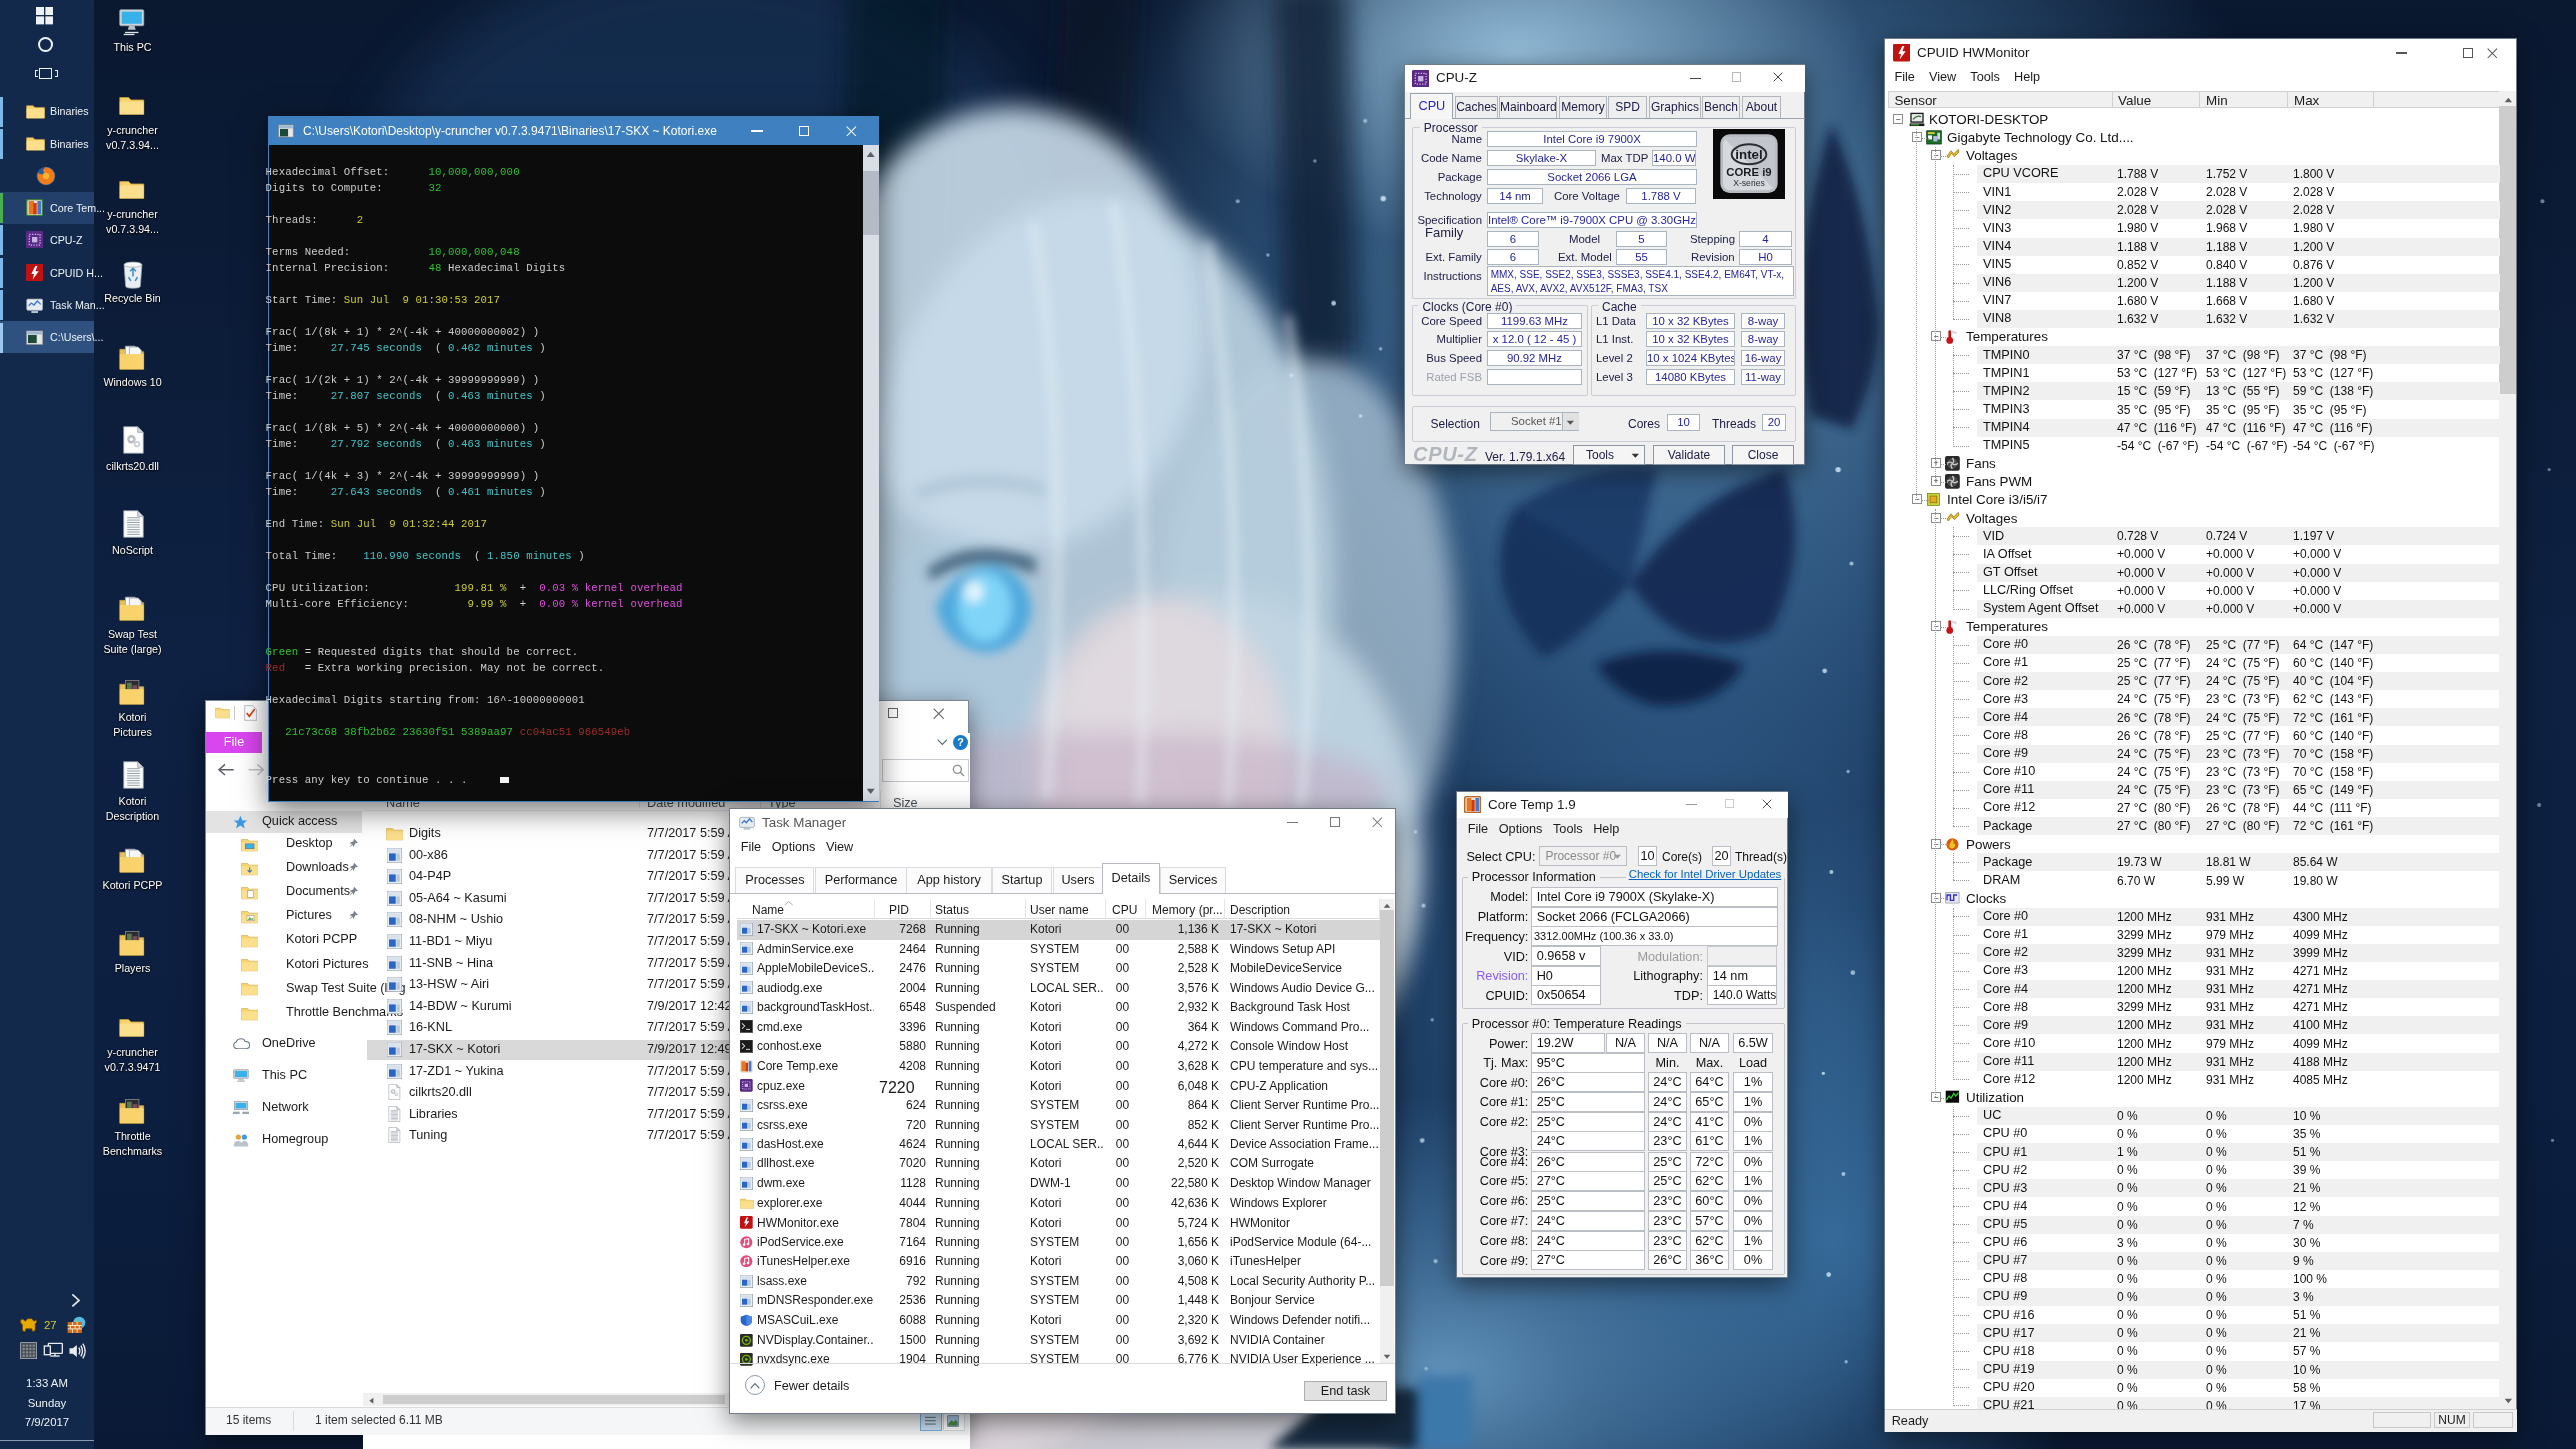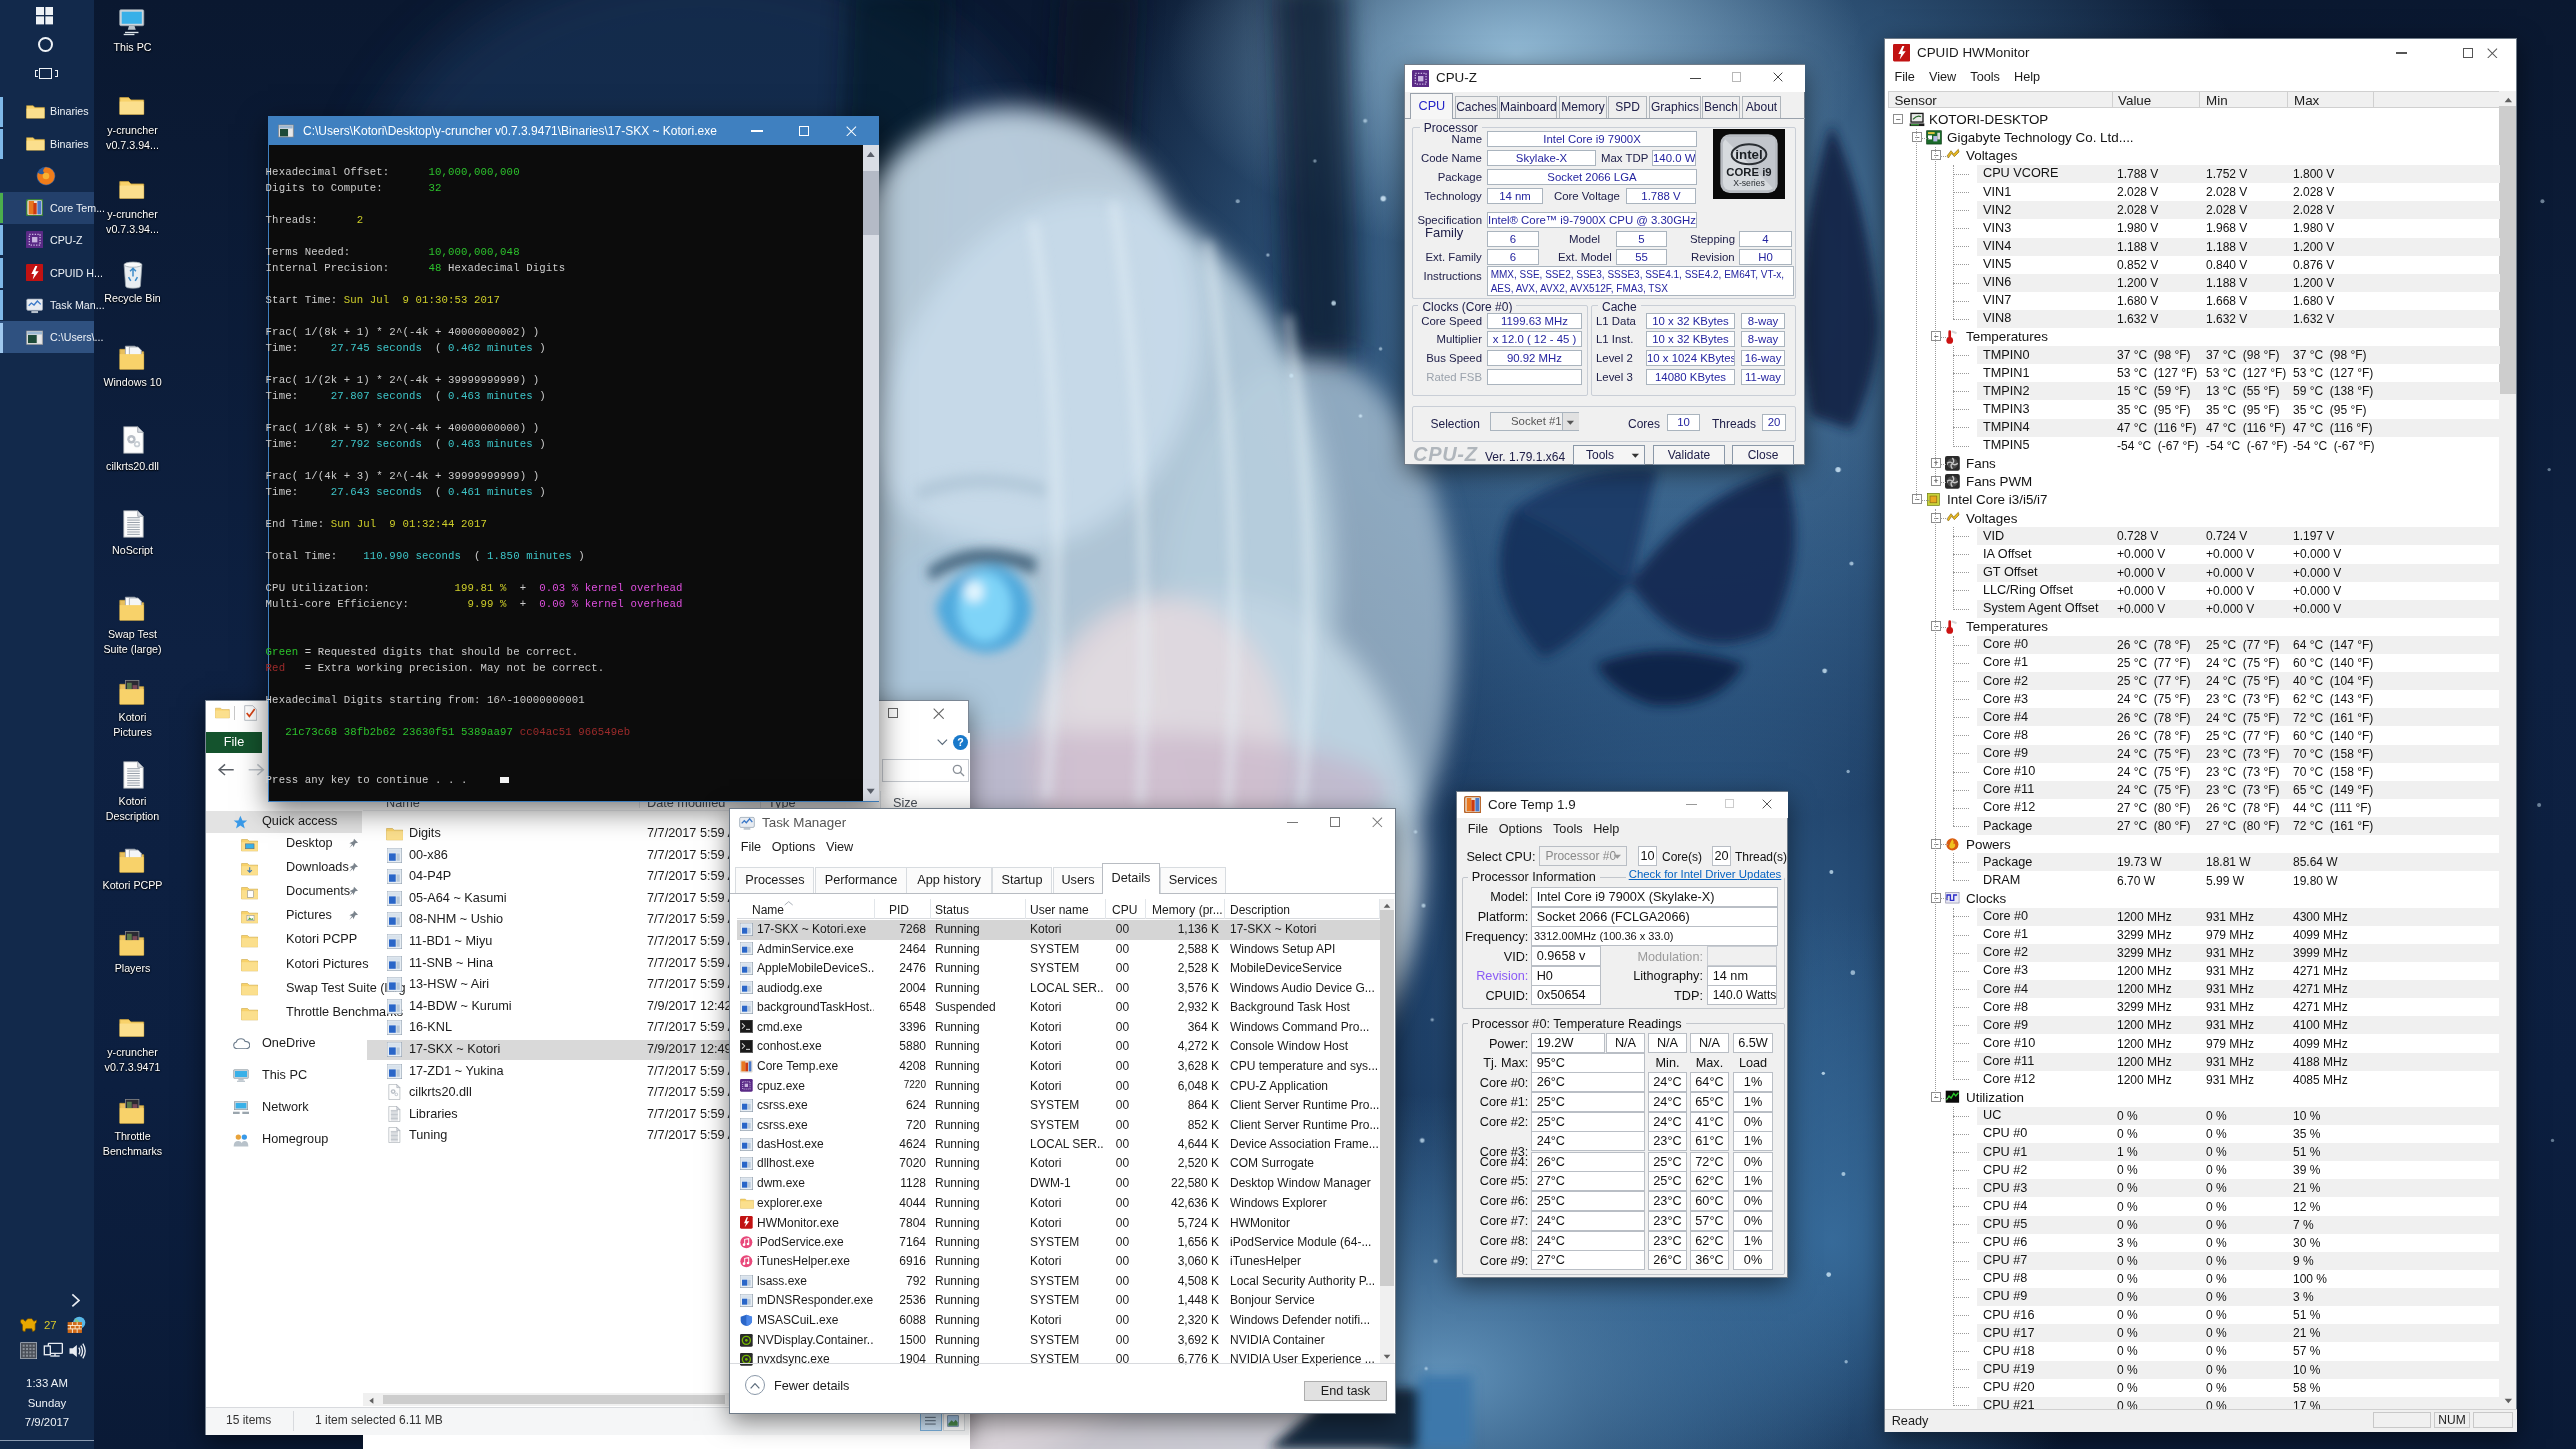--- a/index.html
+++ b/index.html
@@ -382,21 +382,21 @@
     <svg class="abs" style="left:38px;top:4px" width="13.4" height="16" viewBox="0 0 20 24">
       <path d="M1 1 L13 1 L19 7 L19 23 L1 23 Z" fill="#fff" stroke="#9aa2ac"></path>
       <path d="M4 12 L8 17 L16 6" stroke="#d84315" stroke-width="2.5" fill="none"></path>
     </svg>
     <div class="abs" style="left:679px;top:5.4px;width:81px;height:17.4px;background:#fff"></div>
     <div class="abs" style="left:682px;top:7.4px;width:10px;height:10px;border:1px solid #666"></div>
     <svg class="abs" style="left:727px;top:6.7px" width="11.4" height="11.4" viewBox="0 0 17 17">
       <path d="M1 1 L16 16 M16 1 L1 16" stroke="#666" stroke-width="1.6"></path>
     </svg>
     <div class="abs" style="left:0;top:32px;width:764px;height:20px;background:#fff"></div>
-    <div class="abs" style="left:0;top:31px;width:56px;height:21.5px;background:#14532d;color:#fff;font-size:12.7px;text-align:center;line-height:21.5px">File</div>
+    <div class="abs" style="left:0;top:31px;width:56px;height:21.5px;background:#d946ef;color:#fff;font-size:12.7px;text-align:center;line-height:21.5px">File</div>
     <svg class="abs" style="left:731px;top:38px" width="10.7" height="6.7" viewBox="0 0 16 10">
       <path d="M1 1 L8 8 L15 1" stroke="#5a6a7a" stroke-width="1.8" fill="none"></path>
     </svg>
     <div class="abs" style="left:747px;top:34px;width:14.8px;height:14.8px;border-radius:50%;background:#1979ca;color:#fff;font-size:10.7px;font-weight:bold;text-align:center;line-height:14.8px">?</div>
     <div class="abs" style="left:0;top:52px;width:764px;height:34px;background:#fff"></div>
     <svg class="abs" style="left:11.4px;top:62px" width="17.4" height="13.4" viewBox="0 0 26 20">
       <path d="M12 2 L3 10 L12 18 M3 10 L25 10" stroke="#5a5f66" stroke-width="2.2" fill="none"></path>
     </svg>
     <svg class="abs" style="left:42px;top:62px" width="17.4" height="13.4" viewBox="0 0 26 20">
       <path d="M14 2 L23 10 L14 18 M23 10 L1 10" stroke="#c0c6cc" stroke-width="2.2" fill="none"></path>
@@ -869,21 +869,21 @@
     <div class="abs tmtxt" style="left:300px;top:250px;width:74px;font-size:12px">Kotori</div>
     <div class="abs tmtxt" style="left:379px;top:250px;width:27px;font-size:12px;text-align:center">00</div>
     <div class="abs tmtxt" style="left:419px;top:250px;width:70px;font-size:12px;text-align:right">3,628 K</div>
     <div class="abs tmtxt" style="left:500px;top:250px;width:149px;font-size:12px">CPU temperature and sys...</div>
     <svg class="abs" style="left:10px;top:270px" width="12.7" height="12.7" viewBox="0 0 19 19">
       <rect width="19" height="19" rx="2" fill="#5a2a86"></rect>
       <rect x="4" y="4" width="11" height="11" fill="none" stroke="#c8b4e0" stroke-width="1.5" stroke-dasharray="1.5 1.5"></rect>
       <rect x="7" y="7" width="5" height="5" fill="#c8b4e0"></rect>
     </svg>
     <div class="abs tmtxt" style="left:27px;top:270px;width:117px;font-size:12px">cpuz.exe</div>
-    <div class="abs tmtxt" style="left:149px;top:270px;width:47px;font-size:10px;text-align:right">7220</div>
+    <div class="abs tmtxt" style="left:149px;top:270px;width:47px;font-size:16px;">7220</div>
     <div class="abs tmtxt" style="left:205px;top:270px;width:84px;font-size:12px">Running</div>
     <div class="abs tmtxt" style="left:300px;top:270px;width:74px;font-size:12px">Kotori</div>
     <div class="abs tmtxt" style="left:379px;top:270px;width:27px;font-size:12px;text-align:center">00</div>
     <div class="abs tmtxt" style="left:419px;top:270px;width:70px;font-size:12px;text-align:right">6,048 K</div>
     <div class="abs tmtxt" style="left:500px;top:270px;width:149px;font-size:12px">CPU-Z Application</div>
     <svg class="abs" style="left:10px;top:290px" width="12.7" height="12.7" viewBox="0 0 19 19">
       <rect width="19" height="19" fill="#e8eef4" stroke="#8a98a8"></rect>
       <rect x="2" y="2" width="15" height="4" fill="#d8e2ec"></rect>
       <rect x="3" y="7" width="8" height="9" fill="#2a66c8"></rect>
       <rect x="12" y="7" width="4" height="9" fill="#b8c8d8"></rect>

